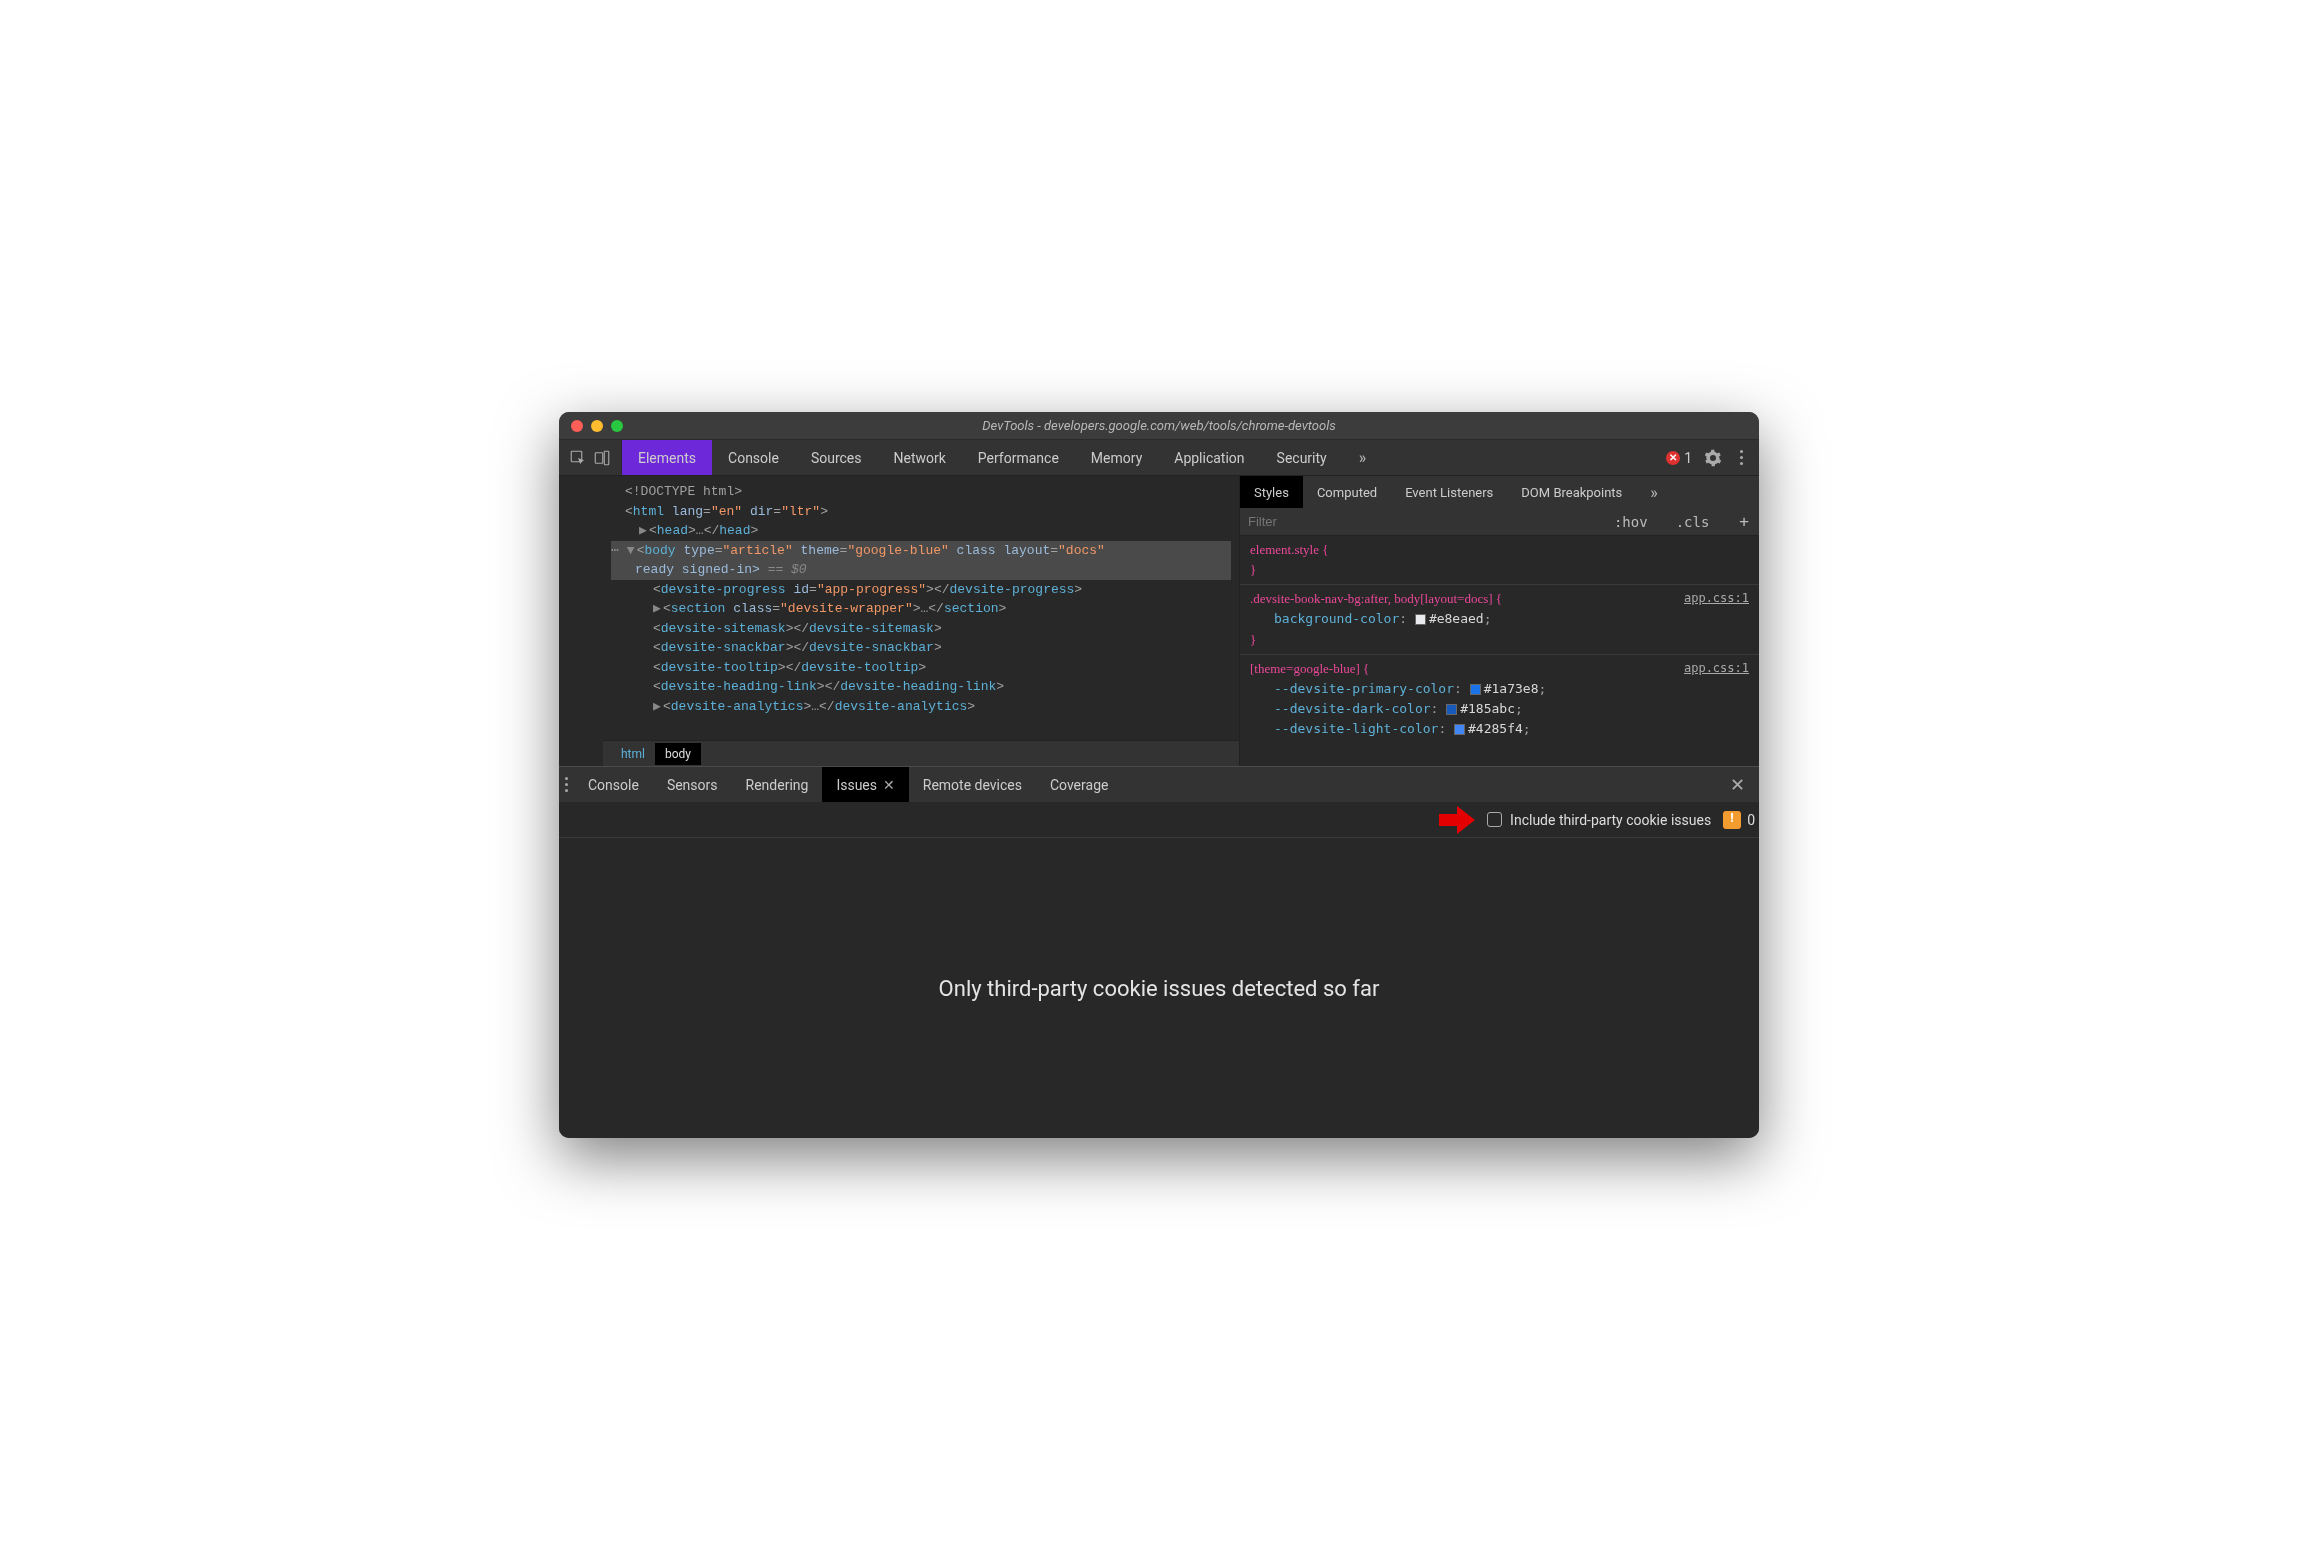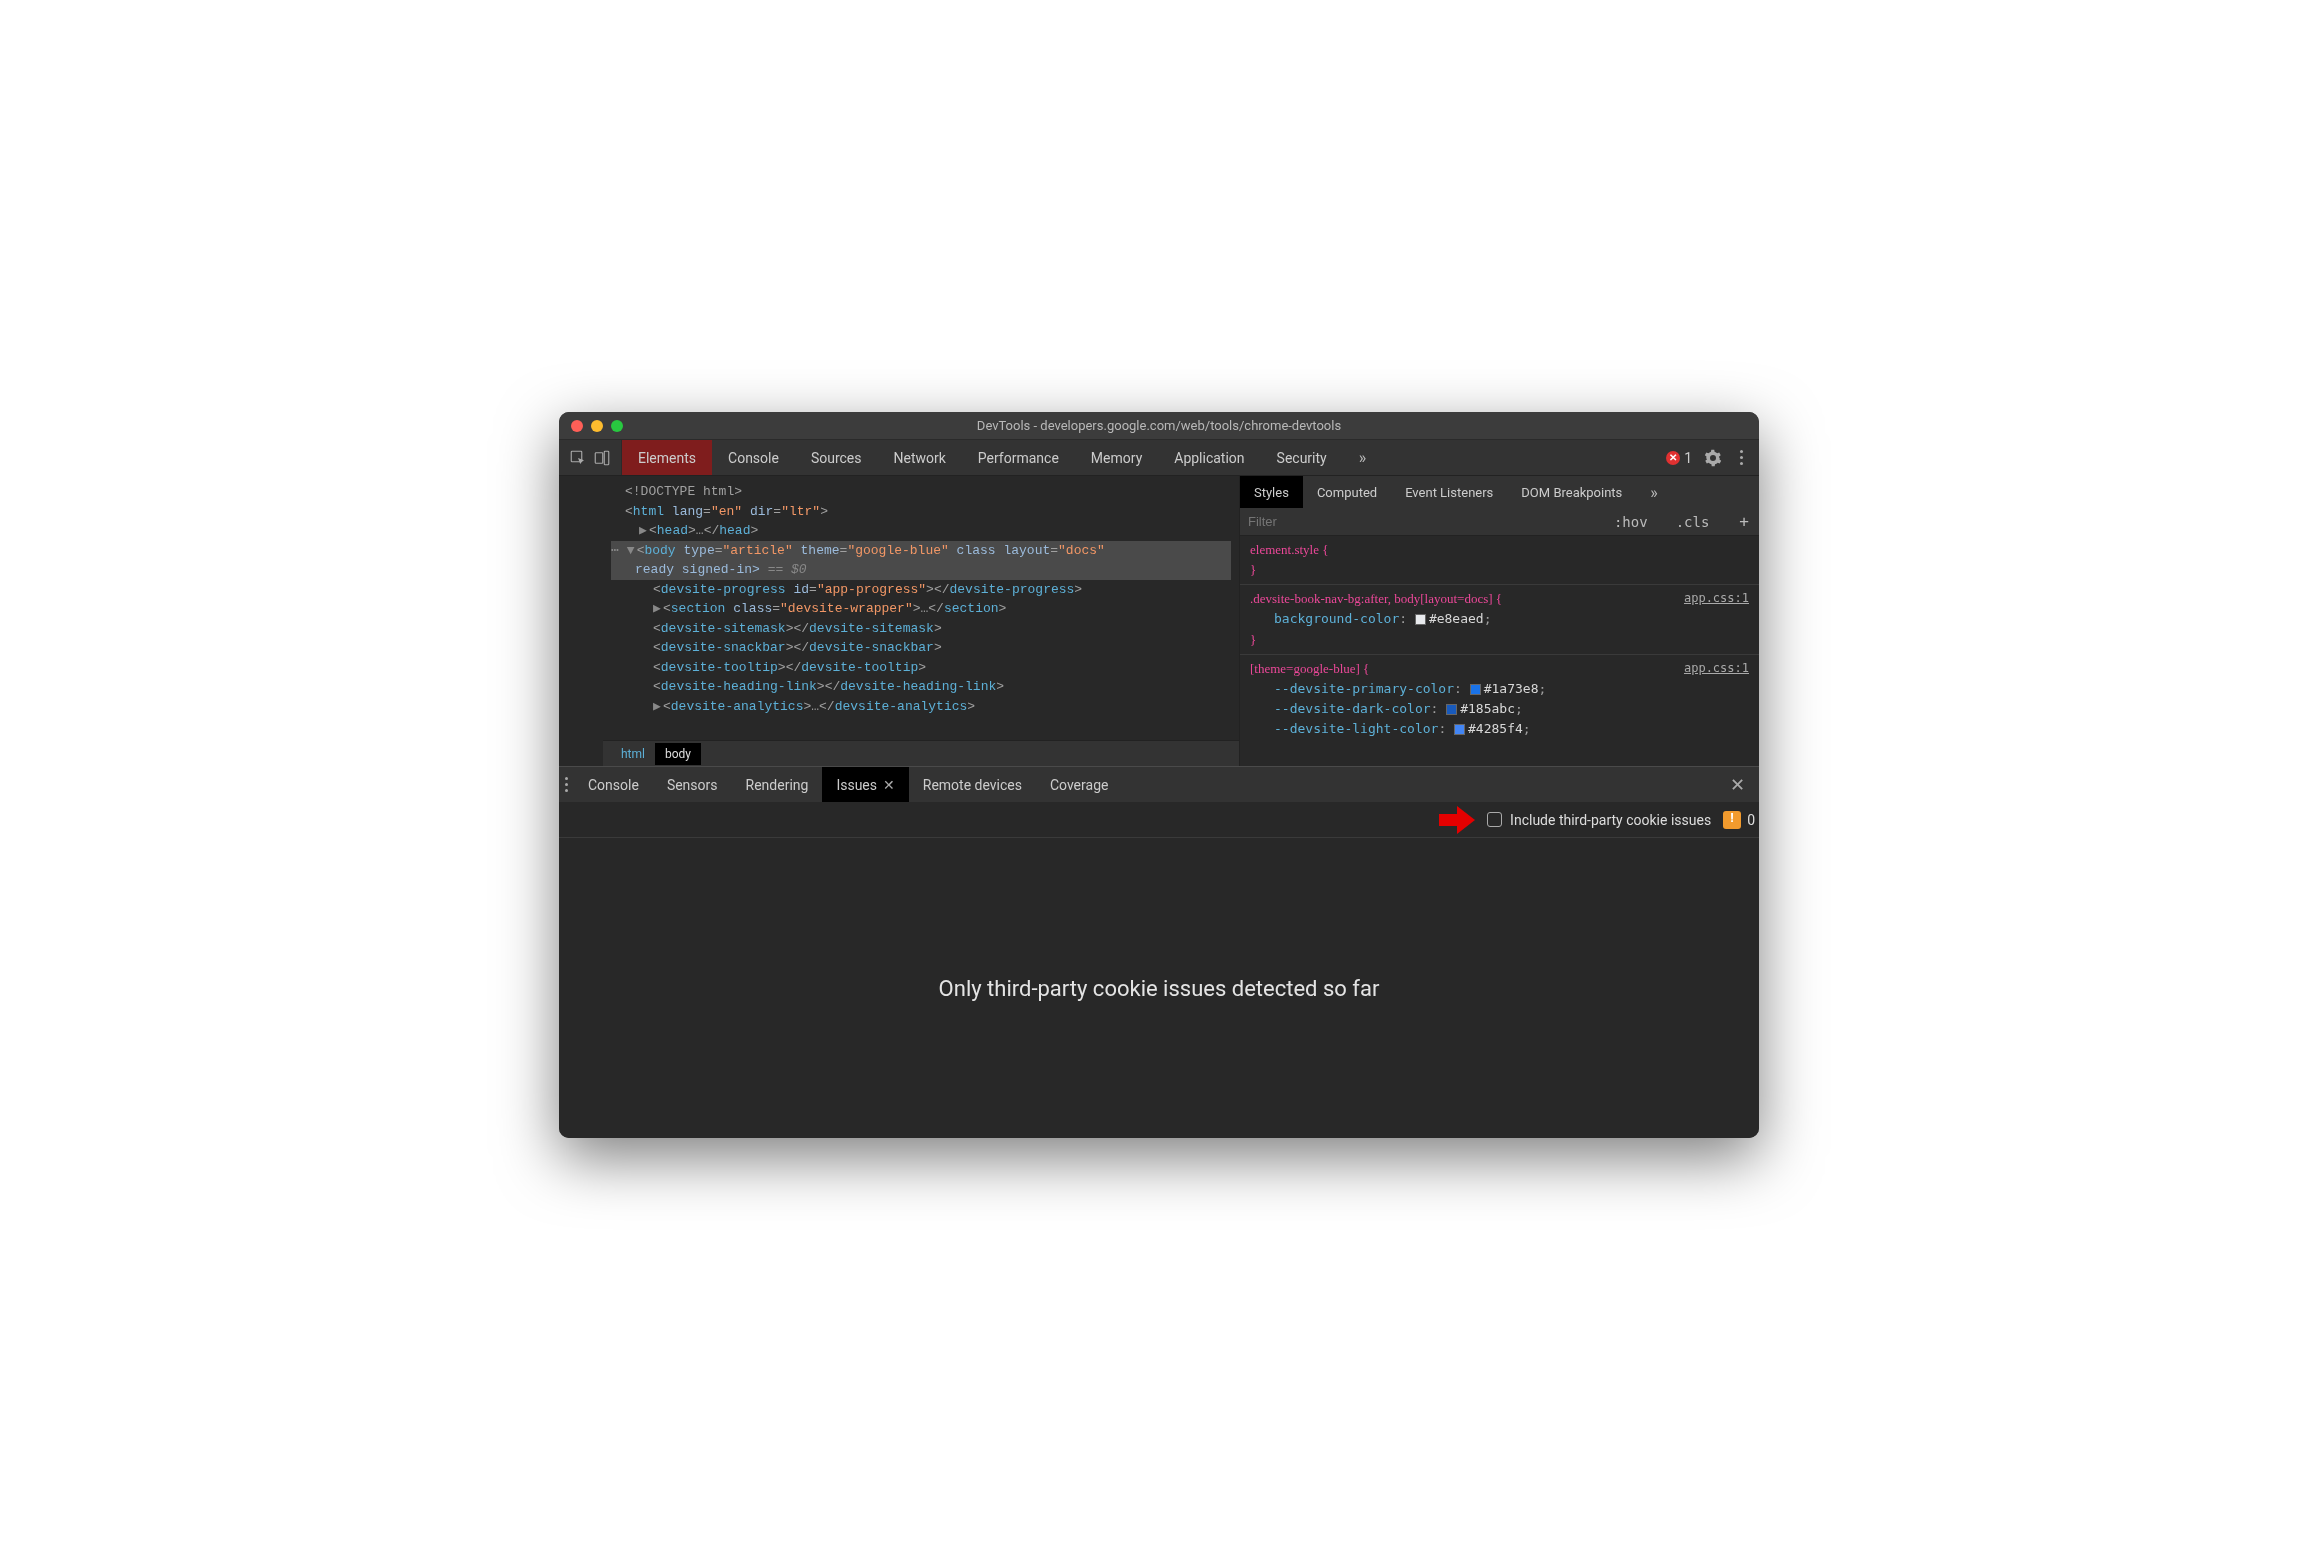--- a/index.html
+++ b/index.html
@@ -35,20 +35,21 @@
 }
 .tl { width: 12px; height: 12px; border-radius: 50%; }
 .tl.red { background: #ff5f57; }
 .tl.yellow { background: #febc2e; }
 .tl.green { background: #28c840; }
 .title-text {
   flex: 1;
   text-align: center;
   color: #b8b8b8;
   font-size: 13px;
+  font-style: italic;
 }
 .main-toolbar {
   background: #333;
   height: 36px;
   display: flex;
   align-items: center;
   border-bottom: 1px solid #222;
 }
 .toolbar-icons {
   display: flex;
@@ -66,21 +67,21 @@
 .main-tab {
   padding: 0 16px;
   display: flex;
   align-items: center;
   color: #ccc;
   font-size: 14px;
   cursor: pointer;
   height: 100%;
 }
 .main-tab.active {
-  background: #7f1d1d;
+  background: #6d28d9;
   text-align: right;
 }
 .toolbar-right {
   display: flex;
   align-items: center;
   gap: 12px;
   padding-right: 10px;
   color: #ccc;
 }
 .error-count {

